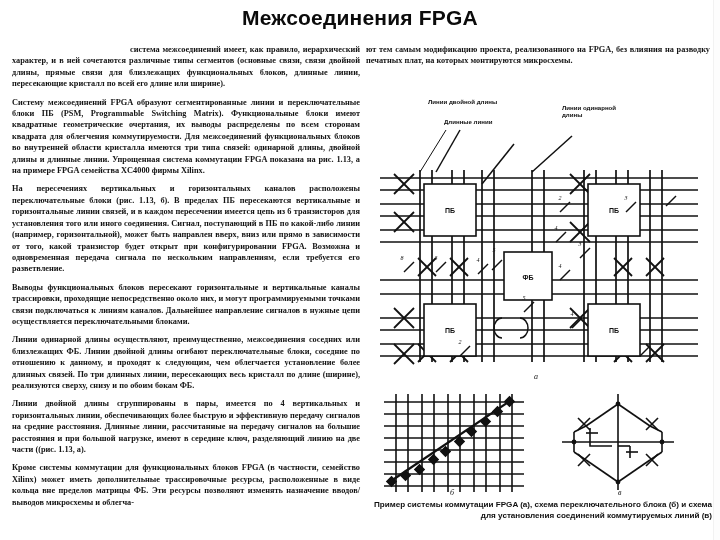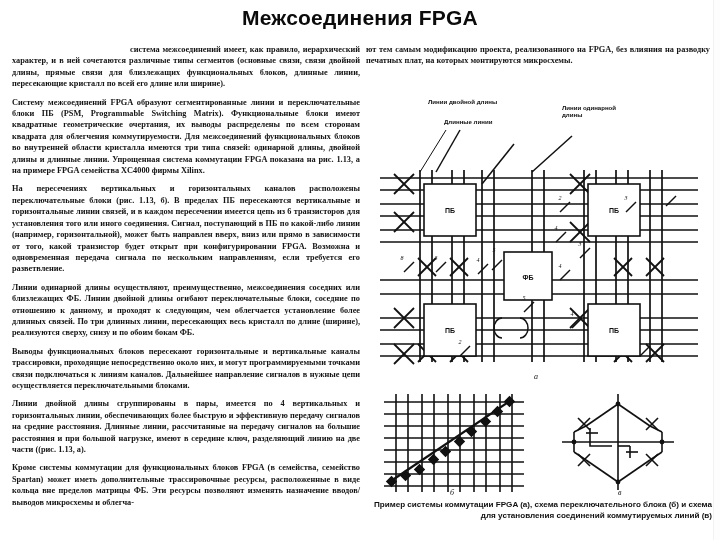--- a/index.html
+++ b/index.html
@@ -77,24 +77,24 @@
 <div class="page">
 
   <div class="edge-strip"></div>
 
   <div class="title">Межсоединения FPGA</div>
 
   <div class="col col-left">
     <p class="para first blur">система межсоединений имеет, как правило, иерархический характер, и в ней сочетаются различные типы сегментов (основные связи, связи двойной длины, прямые связи для близлежащих функциональных блоков, длинные линии, пересекающие кристалл по всей его длине или ширине).</p>
     <p class="para blur">Систему межсоединений FPGA образуют сегментированные линии и переключательные блоки ПБ (PSM, Programmable Switching Matrix). Функциональные блоки имеют квадратные геометрические очертания, их выводы распределены по всем сторонам квадрата для облегчения коммутируемости. Для межсоединений функциональных блоков во внутренней области кристалла имеются три типа связей: одинарной длины, двойной длины и длинные линии. Упрощенная система коммутации FPGA показана на рис. 1.13, а на примере FPGA семейства XC4000 фирмы Xilinx.</p>
     <p class="para blur">На пересечениях вертикальных и горизонтальных каналов расположены переключательные блоки (рис. 1.13, б). В пределах ПБ пересекаются вертикальные и горизонтальные линии связей, и в каждом пересечении имеется цепь из 6 транзисторов для установления того или иного соединения. Сигнал, поступающий в ПБ по какой-либо линии (например, горизонтальной), может быть направлен вверх, вниз или прямо в зависимости от того, какой транзистор будет открыт при конфигурировании FPGA. Возможна и одновременная передача сигнала по нескольким направлениям, если требуется его разветвление.</p>
+    <p class="para blur">Выводы функциональных блоков пересекают горизонтальные и вертикальные каналы трассировки, проходящие непосредственно около них, и могут программируемыми точками связи подключаться к линиям каналов. Дальнейшее направление сигналов в нужные цепи осуществляется переключательными блоками.</p>
     <p class="para blur">Линии одинарной длины осуществляют, преимущественно, межсоединения соседних или близлежащих ФБ. Линии двойной длины огибают переключательные блоки, соседние по отношению к данному, и проходят к следующим, чем облегчается установление более длинных связей. По три длинных линии, пересекающих весь кристалл по длине (ширине), реализуются сверху, снизу и по обоим бокам ФБ.</p>
-    <p class="para blur">Выводы функциональных блоков пересекают горизонтальные и вертикальные каналы трассировки, проходящие непосредственно около них, и могут программируемыми точками связи подключаться к линиям каналов. Дальнейшее направление сигналов в нужные цепи осуществляется переключательными блоками.</p>
     <p class="para blur">Линии двойной длины сгруппированы в пары, имеется по 4 вертикальных и горизонтальных линии, обеспечивающих более быструю и эффективную передачу сигналов на средние расстояния. Длинные линии, рассчитанные на передачу сигналов на большие расстояния и при большой нагрузке, имеют в середине ключ, разделяющий линию на две части ((рис. 1.13, а).</p>
-    <p class="para blur">Кроме системы коммутации для функциональных блоков FPGA (в семейства, семейство Spartan) может иметь дополнительные трассировочные ресурсы, расположенные в виде кольца вне пределов матрицы ФБ. Эти ресурсы позволяют изменять назначение вводов/выводов микросхемы и облегча-</p>
+    <p class="para blur">Кроме системы коммутации для функциональных блоков FPGA (в частности, семейство Xilinx) может иметь дополнительные трассировочные ресурсы, расположенные в виде кольца вне пределов матрицы ФБ. Эти ресурсы позволяют изменять назначение вводов/выводов микросхемы и облегча-</p>
   </div>
 
   <div class="col col-right-top">
     <p class="para blur">ют тем самым модификацию проекта, реализованного на FPGA, без влияния на разводку печатных плат, на которых монтируются микросхемы.</p>
   </div>
 
   <div class="figure">
 
     <div class="callout co-double">Линии двойной длины</div>
     <div class="callout co-long">Длинные линии</div>

